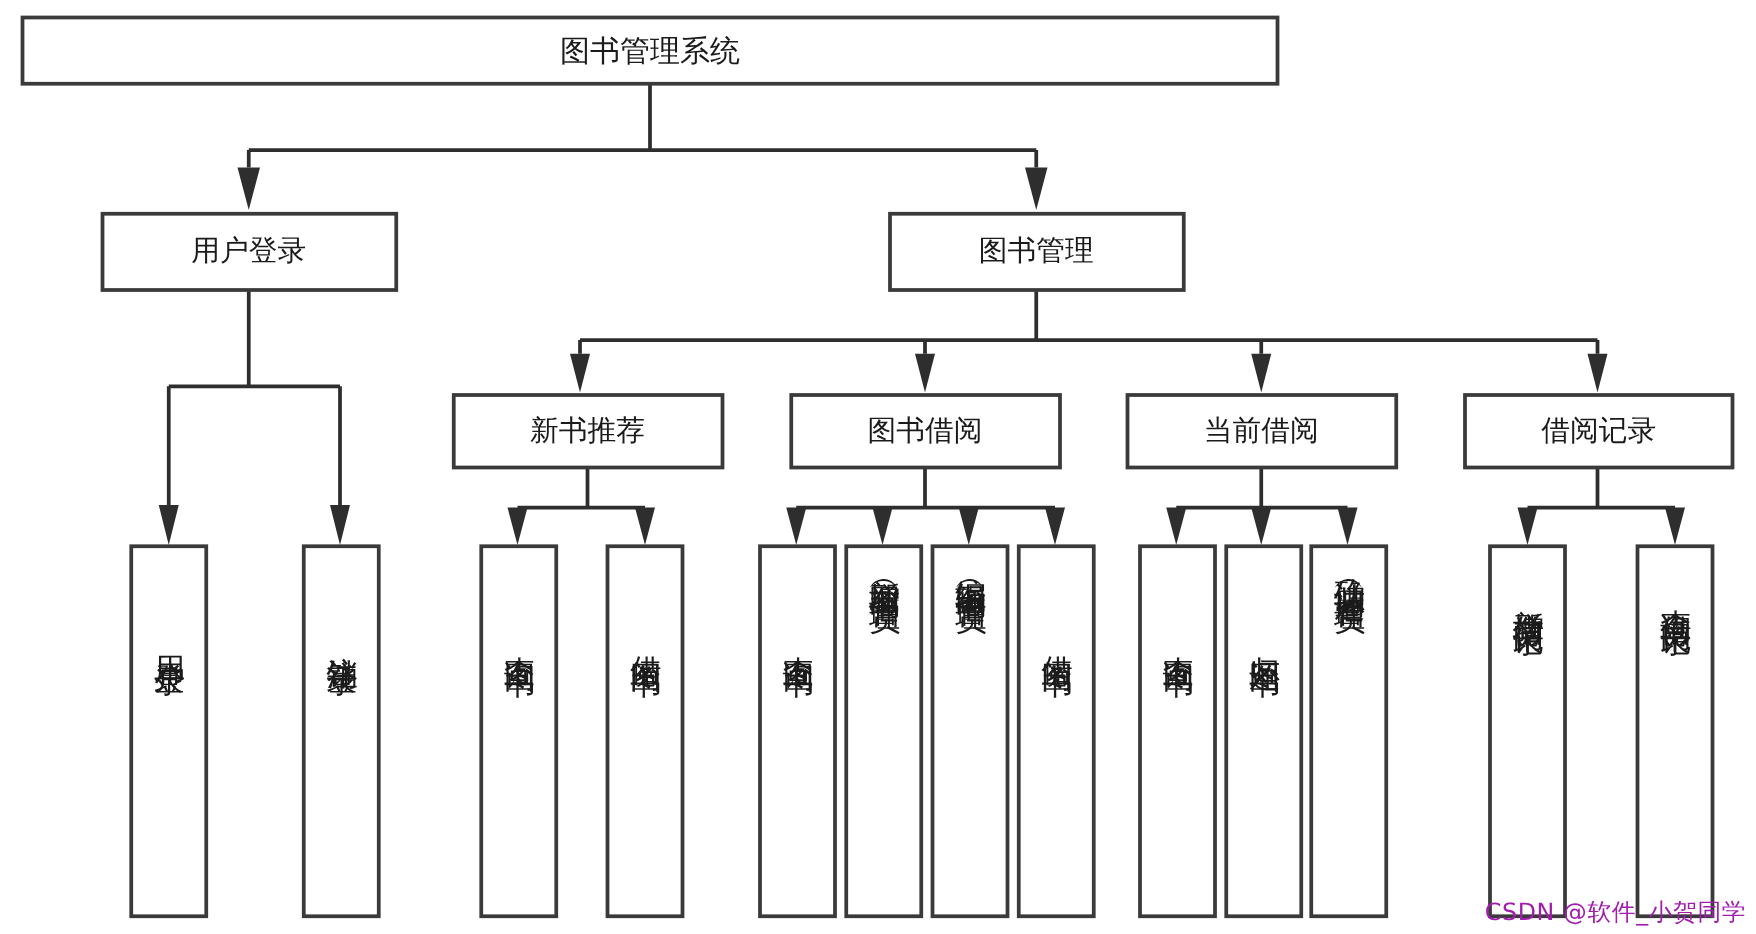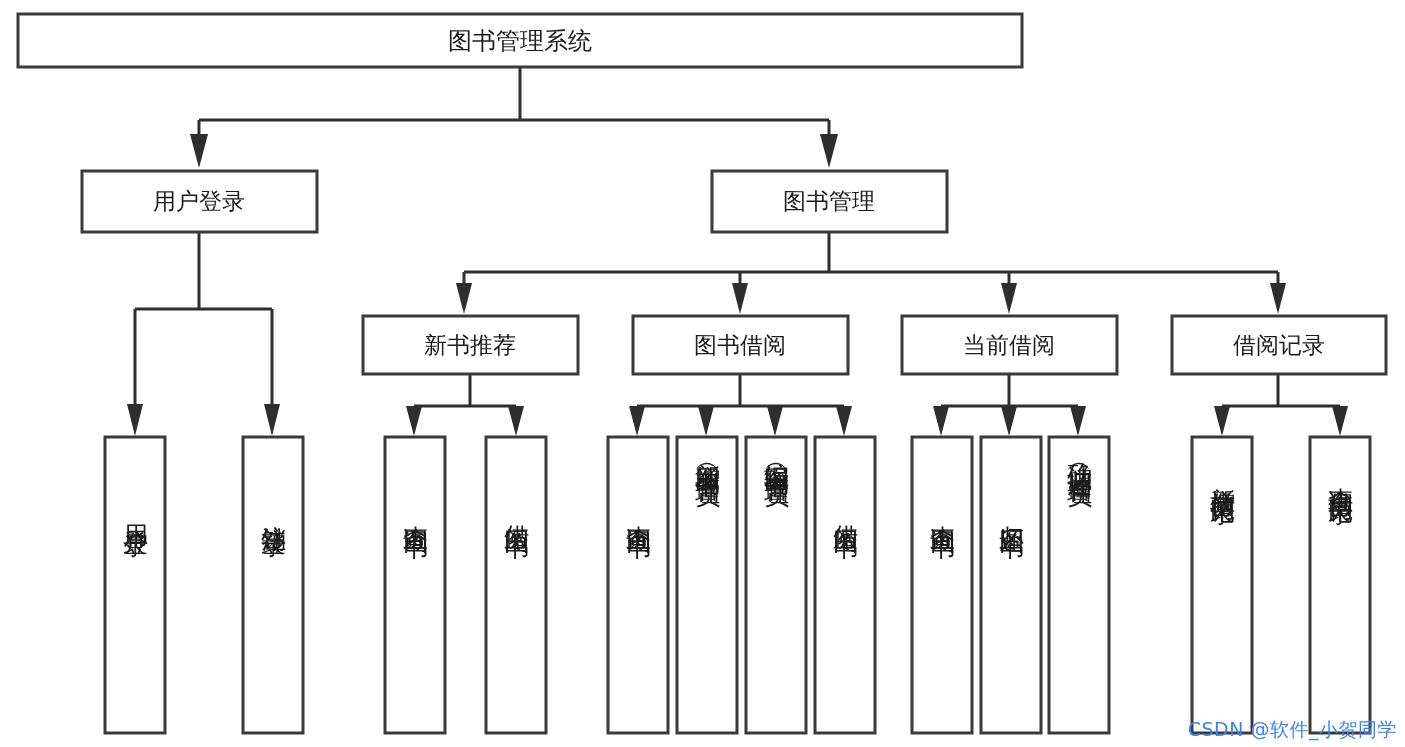--- a/index.html
+++ b/index.html
@@ -69,21 +69,21 @@
     letter-spacing: 3px;
     color: #1b1b1b;
     white-space: nowrap;
   }
   .watermark {
     position: absolute;
     right: 8px;
     bottom: 4px;
     font-family: "DejaVu Sans", "Liberation Sans", sans-serif;
     font-size: 19px;
-    color: #3b82f6;
+    color: #a21caf;
     white-space: nowrap;
     letter-spacing: 0.5px;
   }
 </style>
 </head>
 <body>
 
 <div id="diagram-root">
 
   <svg id="tree-svg" viewBox="0 0 1405 747">

